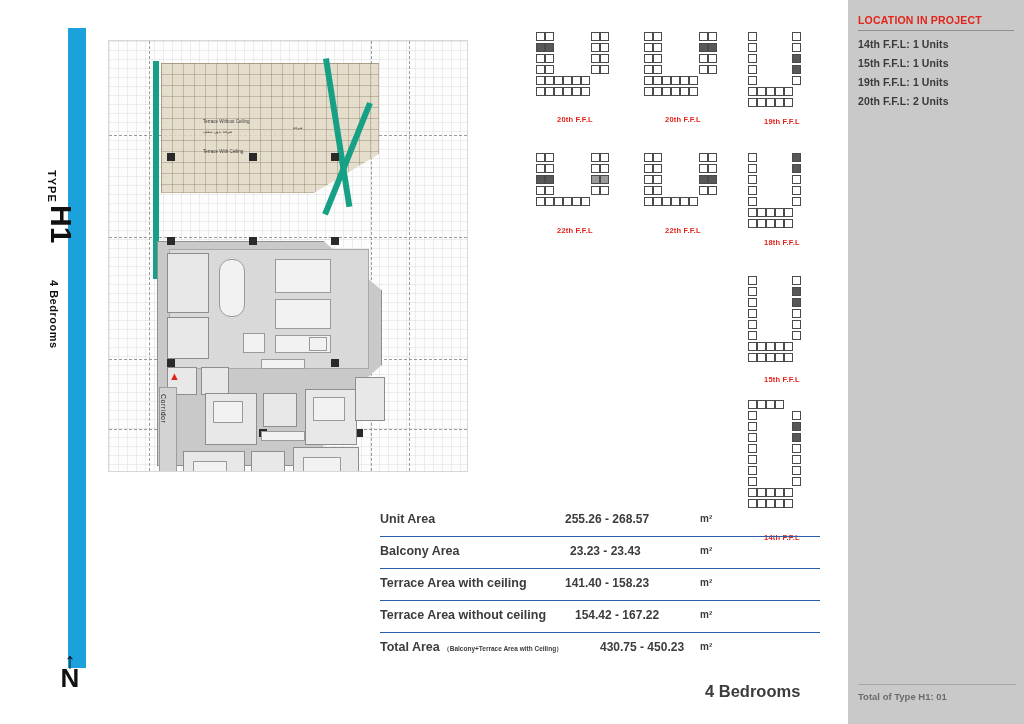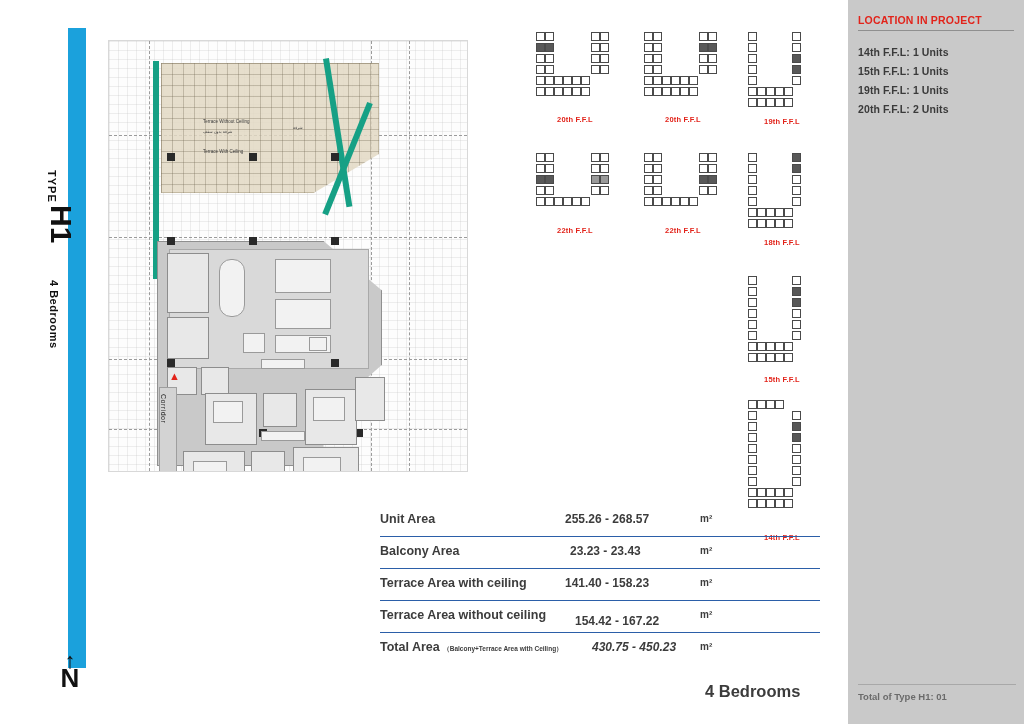--- a/index.html
+++ b/index.html
@@ -153,21 +153,21 @@
     position:absolute; left:848px; top:0; width:176px; height:724px;
     background:#c9c9c9;
   }
   .rp-title {
     position:absolute; left:858px; top:14px; width:156px;
     font-size:10.5px; font-weight:bold; color:#e2231a;
     border-bottom:1px solid #8f8f8f; padding-bottom:4px;
     letter-spacing:.2px;
   }
   .rp-list {
-    position:absolute; left:858px; top:42px; width:158px;
+    position:absolute; left:858px; top:34px; width:158px;
   }
   .rp-list .row {
     font-size:10.5px; font-weight:bold; color:#3a3a3a;
     padding:3.5px 0; letter-spacing:.1px;
   }
   .rp-list .row .u { color:#3a3a3a; }
   .rp-footer {
     position:absolute; left:858px; top:684px; width:158px;
     font-size:9.5px; font-weight:bold; color:#6b6b6b;
     border-top:1px solid #a8a8a8; padding-top:6px;
@@ -750,28 +750,28 @@
       <span class="vl" style="left:190px;">23.23 - 23.43</span>
       <span class="un">m²</span>
     </div>
     <div class="arow">
       <span class="nm">Terrace Area with ceiling</span>
       <span class="vl">141.40 - 158.23</span>
       <span class="un">m²</span>
     </div>
     <div class="arow">
       <span class="nm">Terrace Area without ceiling</span>
-      <span class="vl" style="left:195px;margin-top:6px;">154.42 - 167.22</span>
+      <span class="vl" style="left:195px;">154.42 - 167.22</span>
       <span class="un">m²</span>
     </div>
     <div class="arow" style="border-bottom:none;">
       <span class="nm">
         <span>Total Area</span>
         <span class="sub">（Balcony+Terrace Area with Ceiling）</span>
       </span>
-      <span class="vl" style="left:212px;font-style:italic;">430.75 - 450.23</span>
+      <span class="vl" style="left:220px;">430.75 - 450.23</span>
       <span class="un">m²</span>
     </div>
   </div>
 
   <div class="bedrooms-big">4 Bedrooms</div>
 
 </div>
 
 </body></html>

